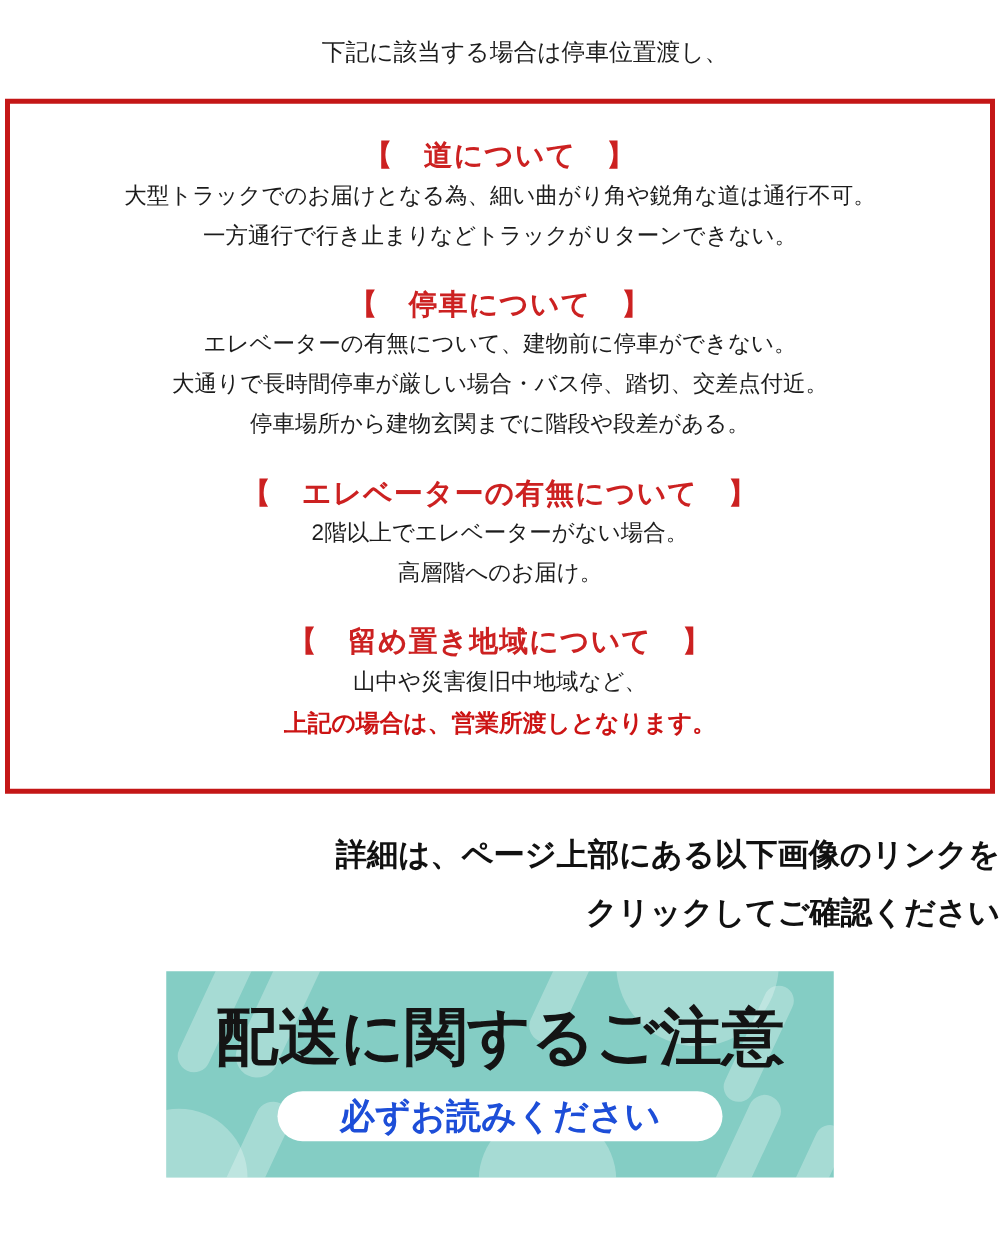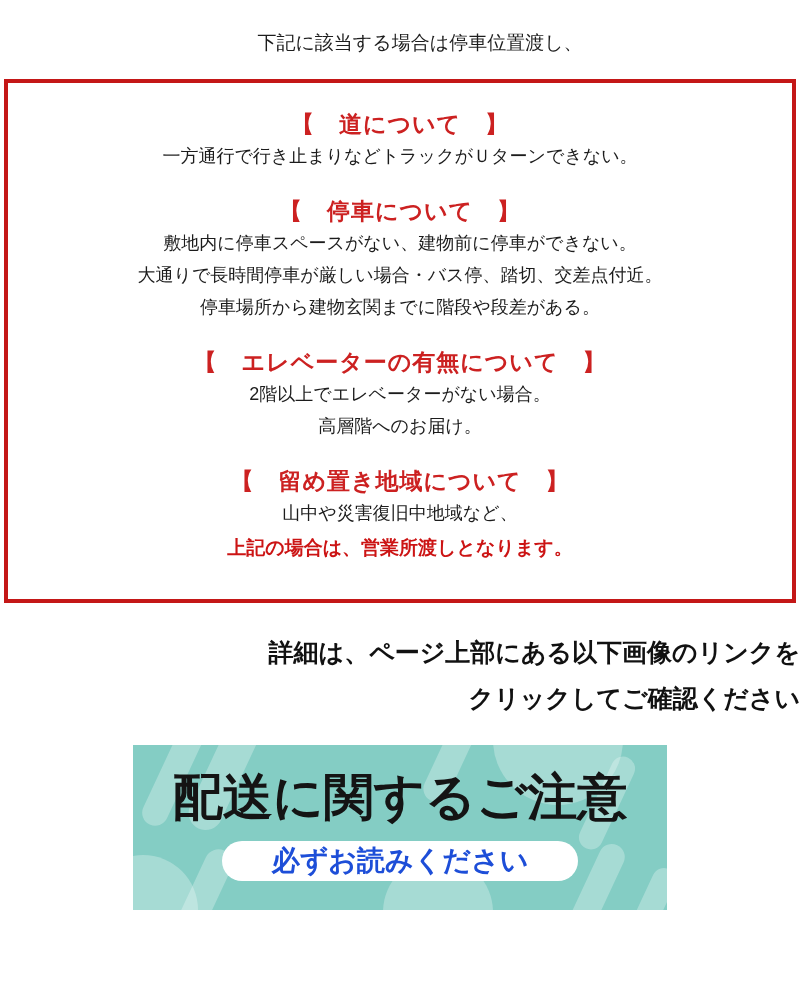--- a/index.html
+++ b/index.html
@@ -106,24 +106,25 @@
 
 <div class="page">
 
   <div class="intro">
     <div>下記に該当する場合は停車位置渡し、</div>
   </div>
 
   <div class="notice-box">
 
     <div class="section-heading">【　道について　】</div>
+    <div class="section-line">大型トラックでのお届けとなる為、細い曲がり角や鋭角な道は通行不可。</div>
     <div class="section-line">一方通行で行き止まりなどトラックがＵターンできない。</div>
 
     <div class="section-heading">【　停車について　】</div>
-    <div class="section-line">敷地内に停車スペースがない、建物前に停車ができない。</div>
+    <div class="section-line">エレベーターの有無について、建物前に停車ができない。</div>
     <div class="section-line">大通りで長時間停車が厳しい場合・バス停、踏切、交差点付近。</div>
     <div class="section-line">停車場所から建物玄関までに階段や段差がある。</div>
 
     <div class="section-heading">【　エレベーターの有無について　】</div>
     <div class="section-line">2階以上でエレベーターがない場合。</div>
     <div class="section-line">高層階へのお届け。</div>
 
     <div class="section-heading">【　留め置き地域について　】</div>
     <div class="section-line">山中や災害復旧中地域など、</div>
 

